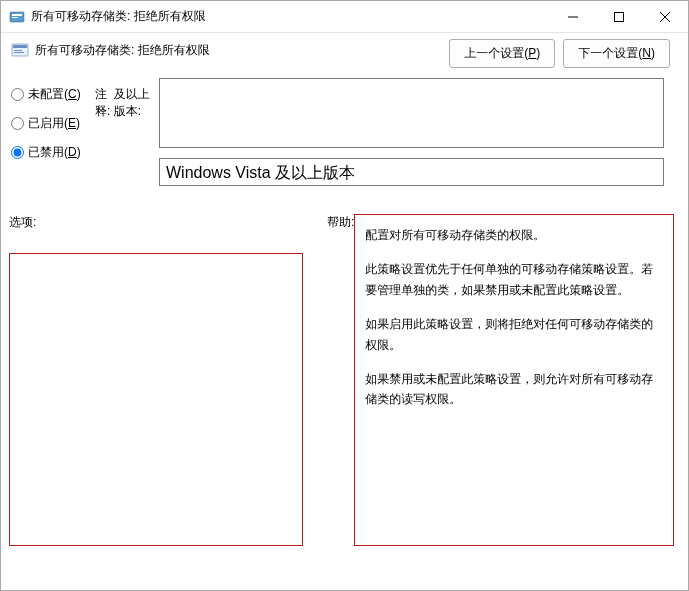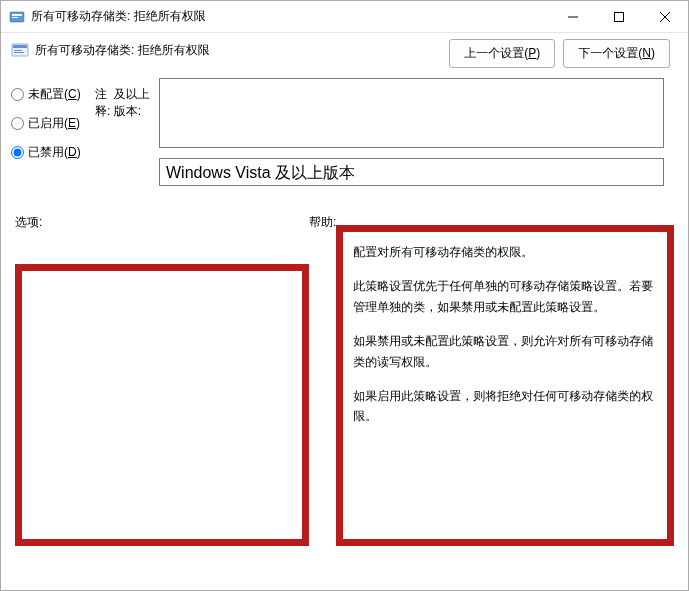--- a/index.html
+++ b/index.html
@@ -113,47 +113,46 @@
     width: 100%;
     height: 28px;
     border: 1px solid #7a7a7a;
     padding: 4px 6px;
     font-size: 16px;
     overflow-y: scroll;
   }
 
   .lower-section {
     display: flex;
-    padding: 28px 14px 10px 14px;
-    gap: 0;
+    padding: 28px 14px 10px 8px;
+    gap: 24px;
     height: 370px;
   }
   .options-col {
     width: 294px;
     display: flex;
     flex-direction: column;
   }
   .help-col {
     flex: 1;
     display: flex;
     flex-direction: row;
   }
   .section-label {
     font-size: 12px;
     margin-bottom: 22px;
   }
   .panel {
     flex: 1;
-    border: 7px solid #b91c1c;
+    border: 1px solid #b91c1c;
     background: #fff;
     padding: 10px;
     font-size: 12px;
     line-height: 1.7;
     overflow: auto;
-    margin-top: 11px;
   }
   .help-panel p { margin-bottom: 14px; }
 </style>
 </head>
 <body>
 
 <div class="titlebar">
   <span class="app-icon">
     <svg width="16" height="16" viewBox="0 0 16 16">
       <rect x="1" y="3" width="14" height="10" rx="1" fill="#5b9bd5" stroke="#2e5c8a" stroke-width="0.5"></rect>
@@ -232,17 +231,17 @@
 <div class="lower-section">
   <div class="options-col">
     <div class="section-label">选项:</div>
     <div class="panel"></div>
   </div>
   <div class="help-col">
     <div class="section-label">帮助:</div>
     <div class="panel help-panel">
       <p>配置对所有可移动存储类的权限。</p>
       <p>此策略设置优先于任何单独的可移动存储策略设置。若要管理单独的类，如果禁用或未配置此策略设置。</p>
+      <p>如果启用此策略设置，则将拒绝对任何可移动存储类的权限。</p>
       <p>如果禁用或未配置此策略设置，则允许对所有可移动存储类的读写权限。</p>
-      <p>如果启用此策略设置，则将拒绝对任何可移动存储类的权限。</p>
     </div>
   </div>
 </div>
 
 </body></html>

